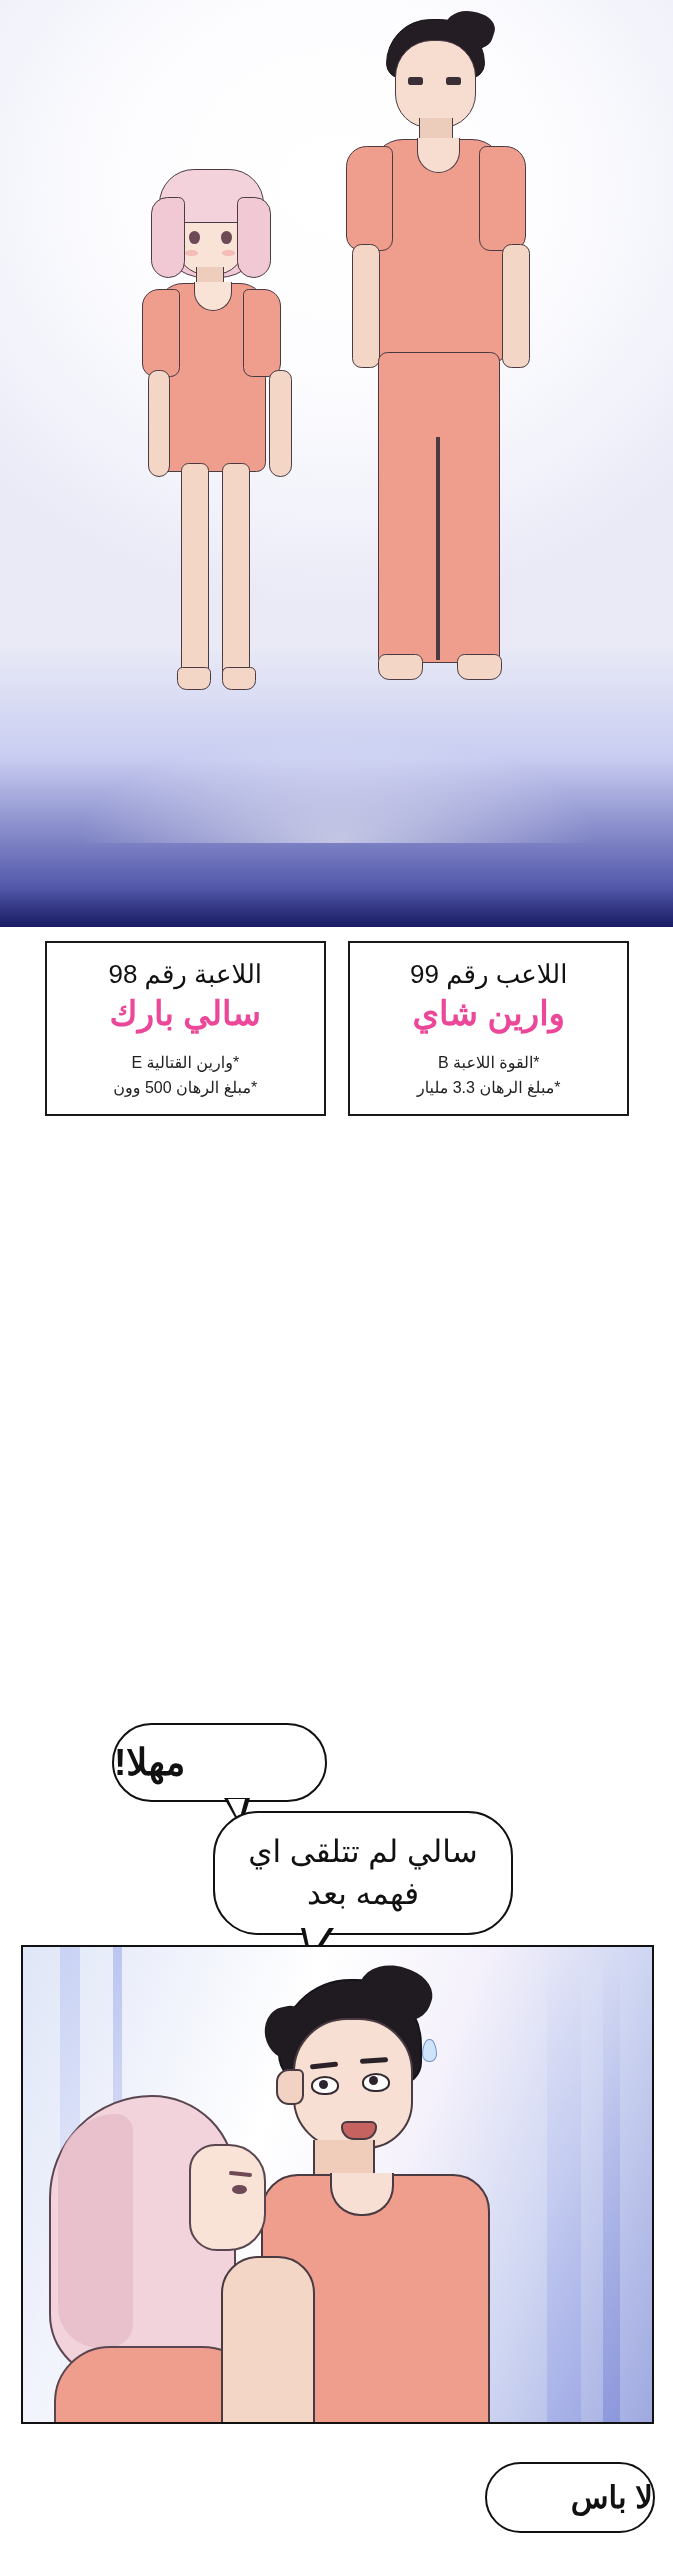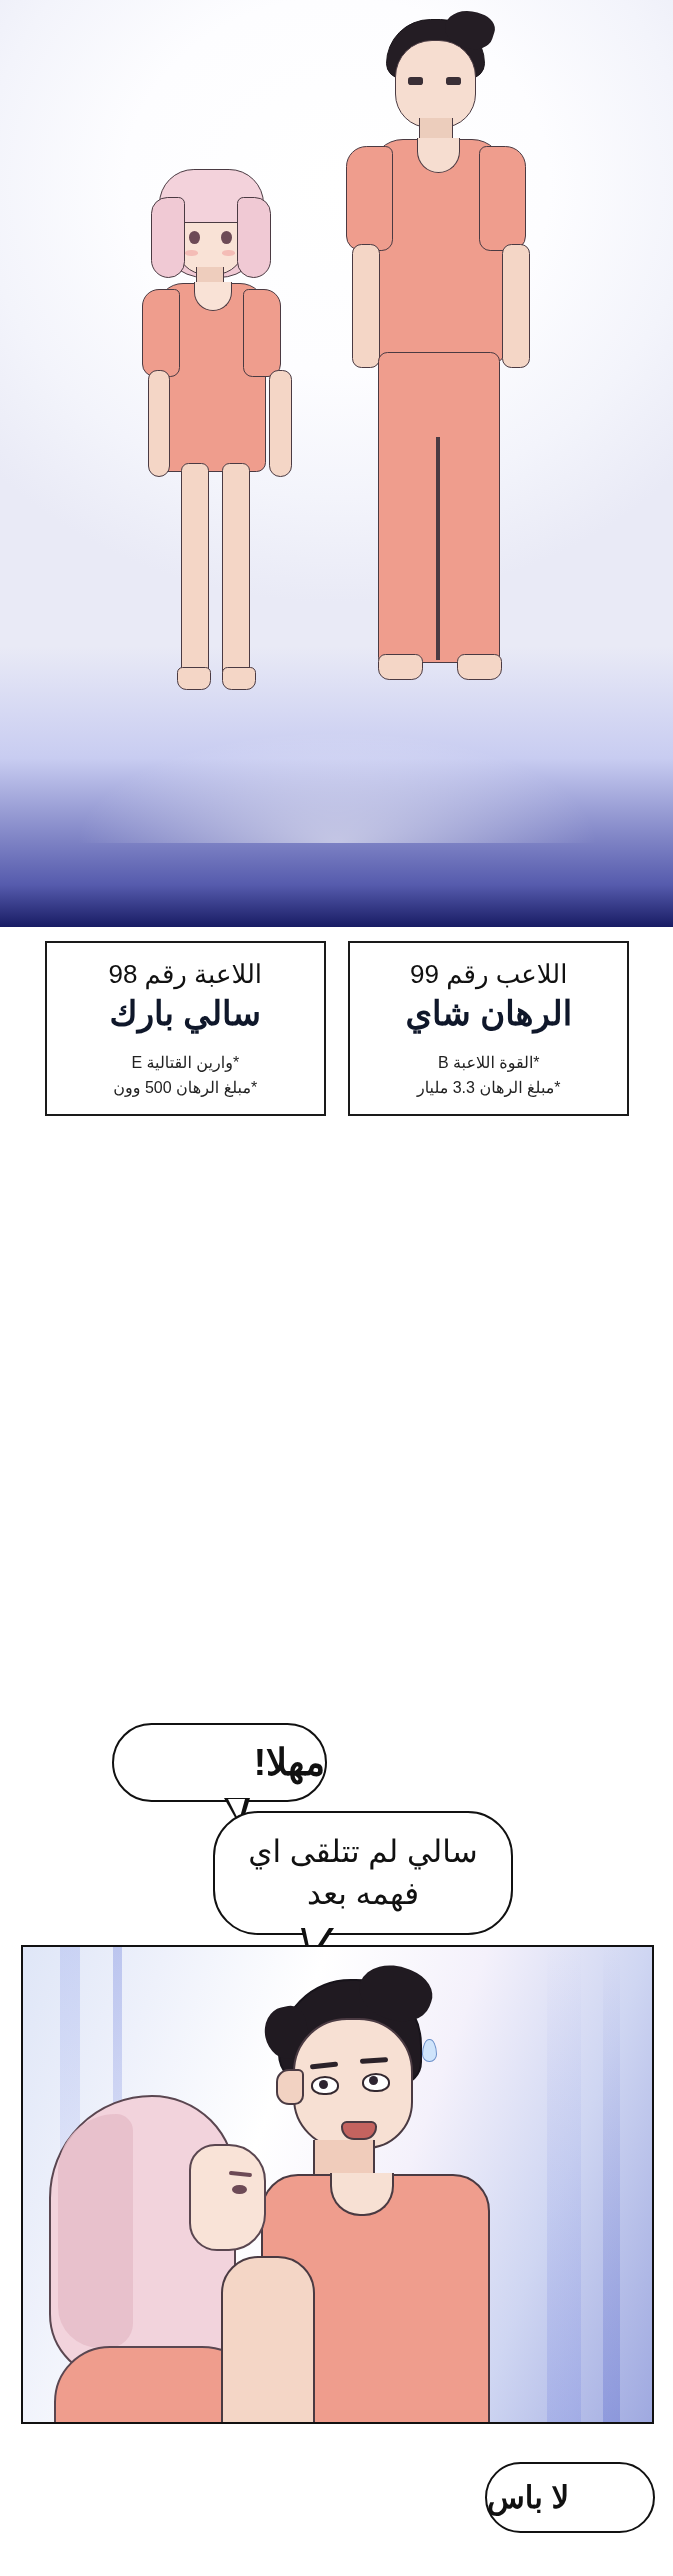--- a/index.html
+++ b/index.html
@@ -177,21 +177,21 @@
   .card .num {
     font-size: 26px;
     font-weight: 400;
     color: #111;
     line-height: 1.25;
     letter-spacing: 0;
   }
   .card .name {
     font-size: 34px;
     font-weight: 700;
-    color: #0f172a;
+    color: #ec4899;
     line-height: 1.25;
     margin-top: 1.9px;
   }
   .card .stats {
     margin-top: 15px;
     font-size: 16px;
     color: #222;
     line-height: 1.6;
   }
 
@@ -207,21 +207,21 @@
     box-sizing: border-box;
   }
   .bubble .tail {
     position: absolute;
     width: 0; height: 0;
   }
 
   #bubble-1 {
     left: 112px; top: 1723px;
     width: 215px; height: 79px;
-    display: flex; align-items: center; justify-content: flex-start;
+    display: flex; align-items: center; justify-content: flex-end;
     font-size: 37px; font-weight: 700;
   }
   #bubble-1 .tail {
     left: 110px; bottom: -28px;
     border-left: 17px solid transparent;
     border-right: 9.4px solid transparent;
     border-top: 30px solid #111;
   }
   #bubble-1 .tail-inner {
     position: absolute; left: 114px; bottom: -20.6px;
@@ -248,21 +248,21 @@
     position: absolute; left: 90px; bottom: -23.4px;
     width: 0; height: 0;
     border-left: 6.6px solid transparent;
     border-right: 18px solid transparent;
     border-top: 28px solid #fff;
   }
 
   #bubble-3 {
     left: 485px; top: 2462px;
     width: 170px; height: 71px;
-    display: flex; align-items: center; justify-content: flex-end;
+    display: flex; align-items: center; justify-content: flex-start;
     font-size: 31px; font-weight: 700;
     border-radius: 39px;
   }
 
   
   .panel-bottom {
     position: absolute;
     left: 20.6px; top: 1945px;
     width: 633px; height: 479px;
     border: 2.8px solid #111;
@@ -401,21 +401,21 @@
       <div class="pants"></div>
       <div class="foot-l"></div>
       <div class="foot-r"></div>
     </div>
   </div>
 
   <div class="cards">
 
     <div class="card">
       <div class="num">اللاعب رقم 99</div>
-      <div class="name">الرهان شاي</div>
+      <div class="name">وارين شاي</div>
       <div class="stats">
         <div>*القوة اللاعبة B</div>
         <div>*مبلغ الرهان 3.3 مليار</div>
       </div>
     </div>
 
     <div class="card">
       <div class="num">اللاعبة رقم 98</div>
       <div class="name">سالي بارك</div>
       <div class="stats">

